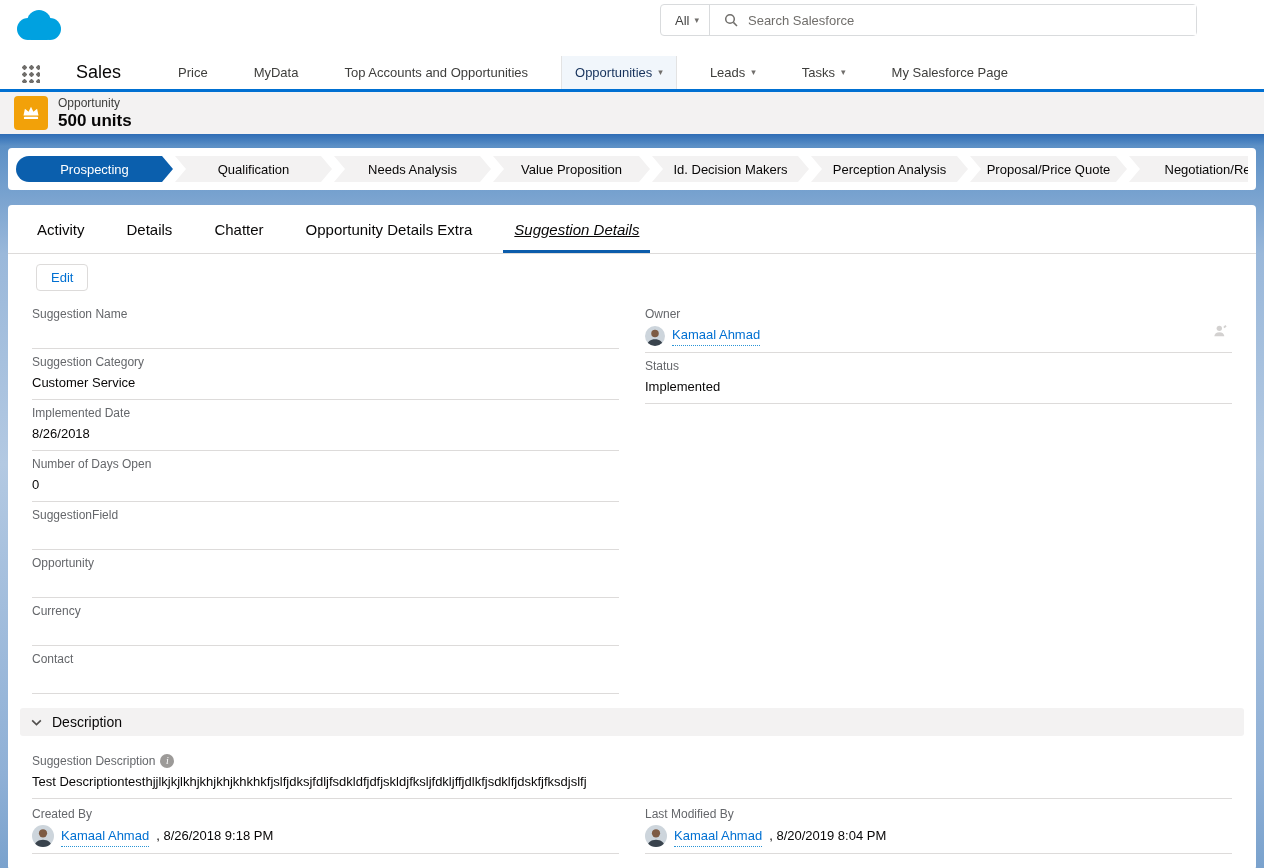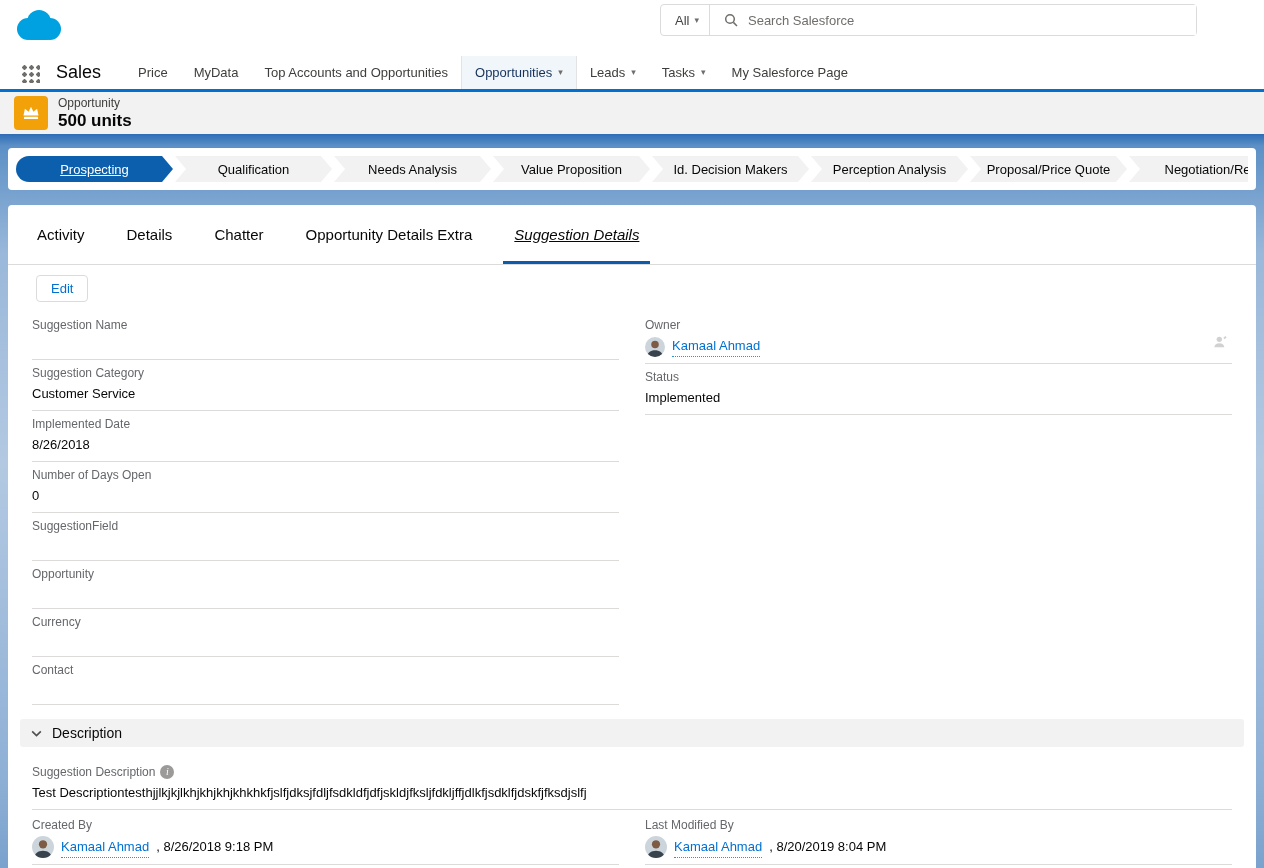--- a/index.html
+++ b/index.html
@@ -15,21 +15,21 @@
   .sf-logo { width:58px; height:42px; display:flex; align-items:center; cursor:pointer; }
   .global-search { position:absolute; left:660px; top:4px; width:537px; height:32px; border:1px solid #d9dbdd; border-radius:4px; display:flex; align-items:center; background:#fff; }
   .search-scope { display:flex; align-items:center; gap:5px; padding:0 10px 0 14px; height:100%; background:none; border:none; font-size:13px; color:#444; font-family:inherit; cursor:pointer; }
   .search-divider { width:1px; height:100%; background:#d9dbdd; }
   .search-mag { display:flex; align-items:center; padding:0 8px 0 14px; }
   .global-search input { flex:1; border:none; outline:none; font-size:13px; font-family:inherit; color:#080707; height:100%; }
   .global-search input::placeholder { color:#706e6b; }
   .caret { font-size:9px; color:#706e6b; line-height:1; }
 
   
-  .navbar { height:36px; background:#fff; border-bottom:3px solid #0070d2; display:flex; align-items:stretch; padding-left:14px; }
+  .navbar { height:36px; background:#fff; border-bottom:3px solid #0070d2; display:flex; align-items:stretch; padding-left:14px;gap:20px; }
   .waffle-btn { width:34px; background:none; border:none; display:flex; align-items:center; cursor:pointer; }
   .waffle { width:20px; height:20px;
     background-image: radial-gradient(circle, #706e6b 2px, transparent 2.4px);
     background-size:7px 7px; background-position:1px 1px; }
   .app-name { font-size:18px; color:#080707; display:flex; align-items:center; padding:0 24px 0 8px; }
   .nav-tab { display:flex; align-items:center; gap:6px; padding:0 13px; font-size:13px; color:#3e3e3c; text-decoration:none; cursor:pointer; }
   .nav-tab.active { background:#f1f6fb; border-left:1px solid #e3e3e3; border-right:1px solid #e3e3e3; color:#16325c; }
 
   
   .record-header { height:42px; background:#f3f2f2; display:flex; align-items:center; gap:10px; padding:0 14px; }
@@ -40,26 +40,26 @@
 
   
   .content-bg { height:734px; padding:14px 8px 0; overflow:hidden;
     background:linear-gradient(180deg,#2e6db6 0px,#5c90c6 12px,#9ab8da 120px,#b3c9e2 330px,#8fb0d6 640px,#7aa2cd 734px); }
 
   
   .path-card { background:#fff; border-radius:4px; padding:8px; margin-bottom:15px; height:42px; overflow:hidden; }
   .path { display:flex; height:26px; overflow:hidden; border-radius:13px 0 0 13px; }
   .stage { width:157px; flex:none; display:flex; align-items:center; justify-content:center; font-size:13px; color:#080707; background:#f3f2f2; margin-right:2px; cursor:pointer; white-space:nowrap; overflow:hidden;
     clip-path:polygon(11px 50%, 0 0, calc(100% - 11px) 0, 100% 50%, calc(100% - 11px) 100%, 0 100%); }
-  .stage.first { clip-path:polygon(0 0, calc(100% - 11px) 0, 100% 50%, calc(100% - 11px) 100%, 0 100%);text-decoration:underline; }
+  .stage.first { clip-path:polygon(0 0, calc(100% - 11px) 0, 100% 50%, calc(100% - 11px) 100%, 0 100%); }
   .stage.active { background:#0b5fad; color:#fff; }
 
   
   .main-card { background:#fff; border-radius:4px; }
-  .card-tabs { display:flex; align-items:stretch; height:60px; border-bottom:1px solid #dddbda; padding:0 8px; }
+  .card-tabs { display:flex; align-items:stretch; height:49px; border-bottom:1px solid #dddbda; padding:0 8px; }
   .card-tab { display:flex; align-items:center; padding:0 21px; font-size:15px; color:#080707; cursor:pointer; position:relative; }
   .card-tab.active { text-decoration:underline;font-style:italic; }
   .card-tab.active::after { content:""; position:absolute; left:10px; right:10px; bottom:0; height:3px; background:#0b5cab; }
   .card-body { padding:10px 24px 16px; }
 
   .btn-neutral { display:inline-block; padding:5px 14px; font-size:13px; color:#0070d2; background:#fff; border:1px solid #dddbda; border-radius:4px; font-family:inherit; cursor:pointer; margin:0 0 10px 4px; }
 
   .columns { display:flex; gap:26px; }
   .col { flex:1; min-width:0; }
   .field { border-bottom:1px solid #dddbda; padding:5px 0 6px; min-height:48px; position:relative; }

